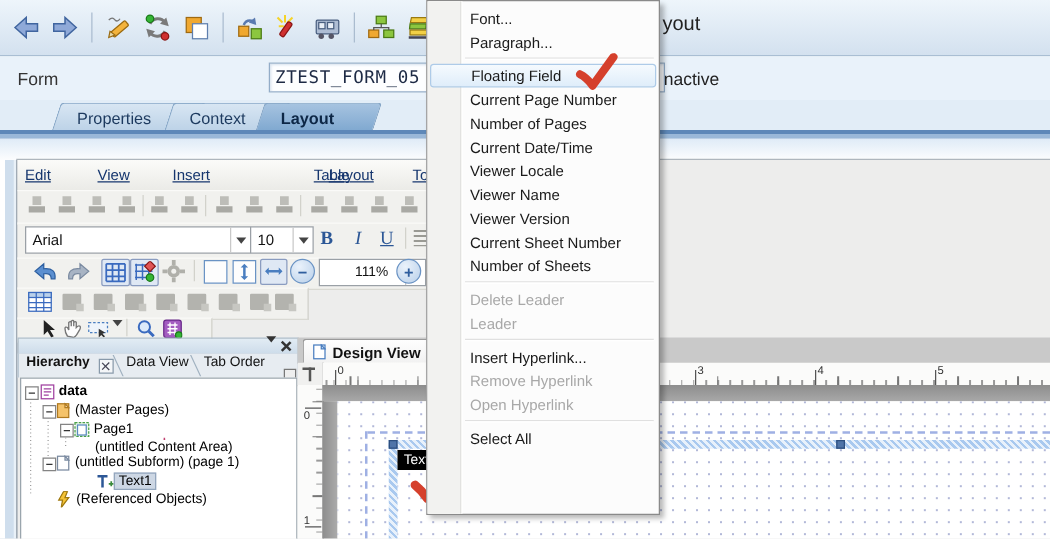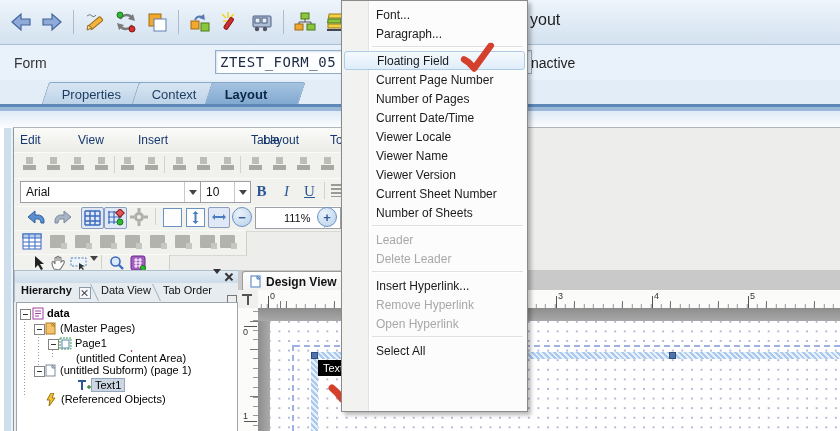--- a/index.html
+++ b/index.html
@@ -40,21 +40,21 @@
   .designer-bg{left:0;top:128px;width:840px;height:303px;background:#ededec;}
   .left-strip{left:0;top:128px;width:13px;height:303px;background:#cfdeed;
     box-shadow:inset -2px 0 0 #e9f1f8, inset 4px 0 0 #ffffff;}
   .designer-vline{left:13px;top:128px;width:1px;height:303px;background:#8b97a3;}
   .designer-topline{left:13px;top:127px;width:827px;height:1px;background:#aeb6bd;}
 
   .dmenubar{left:14px;top:128px;width:330px;height:24px;
     background:linear-gradient(#fbfbf9,#ececе8);background:linear-gradient(#fbfbf9,#ececе8);
     background:linear-gradient(#fbfbf9,#ebebe7);}
   .dmenu{position:absolute;top:133px;font-size:12px;color:#16366e;}
-  .dmenu i{font-style:normal;}
+  .dmenu i{font-style:normal;text-decoration:underline;}
 
   .tb{background:#f1f1ee;border-bottom:1px solid #d9d9d3;border-top:1px solid #fafaf8;}
   .tbA{left:14px;top:152px;width:331px;height:26px;}
   .tbB{left:14px;top:178px;width:331px;height:28px;}
   .tbC{left:14px;top:206px;width:331px;height:24px;}
   .tbD{left:14px;top:230px;width:232px;height:24px;border-right:1px solid #cfcfc9;}
   .tbE{left:14px;top:254px;width:155px;height:18px;border-right:1px solid #cfcfc9;}
 
   .ga{position:absolute;top:157px;width:16px;height:14px;}
   .ga::before{content:"";position:absolute;left:1px;bottom:1px;width:13px;height:5px;background:#a9a9a4;}
@@ -583,24 +583,24 @@
         <span>Viewer Version</span>
       </div>
     <div class="mi">
         <span>Current Sheet Number</span>
       </div>
     <div class="mi">
         <span>Number of Sheets</span>
       </div>
     <div class="msep"></div>
     <div class="mi disabled">
+        <span>Delete Leader</span>
+      </div>
+    <div class="mi disabled">
         <span>Leader</span>
-      </div>
-    <div class="mi disabled">
-        <span>Delete Leader</span>
       </div>
     <div class="msep"></div>
     <div class="mi">
         <span>Insert Hyperlink...</span>
       </div>
     <div class="mi disabled">
         <span>Remove Hyperlink</span>
       </div>
     <div class="mi disabled">
         <span>Open Hyperlink</span>

